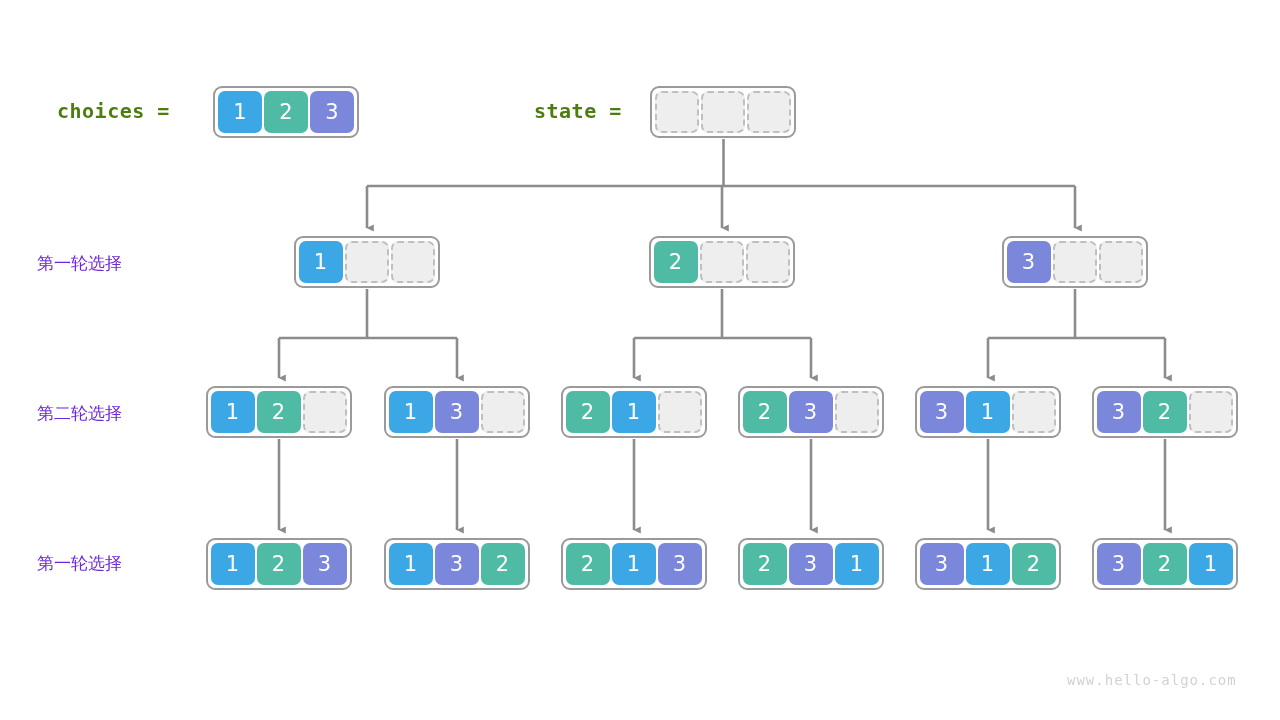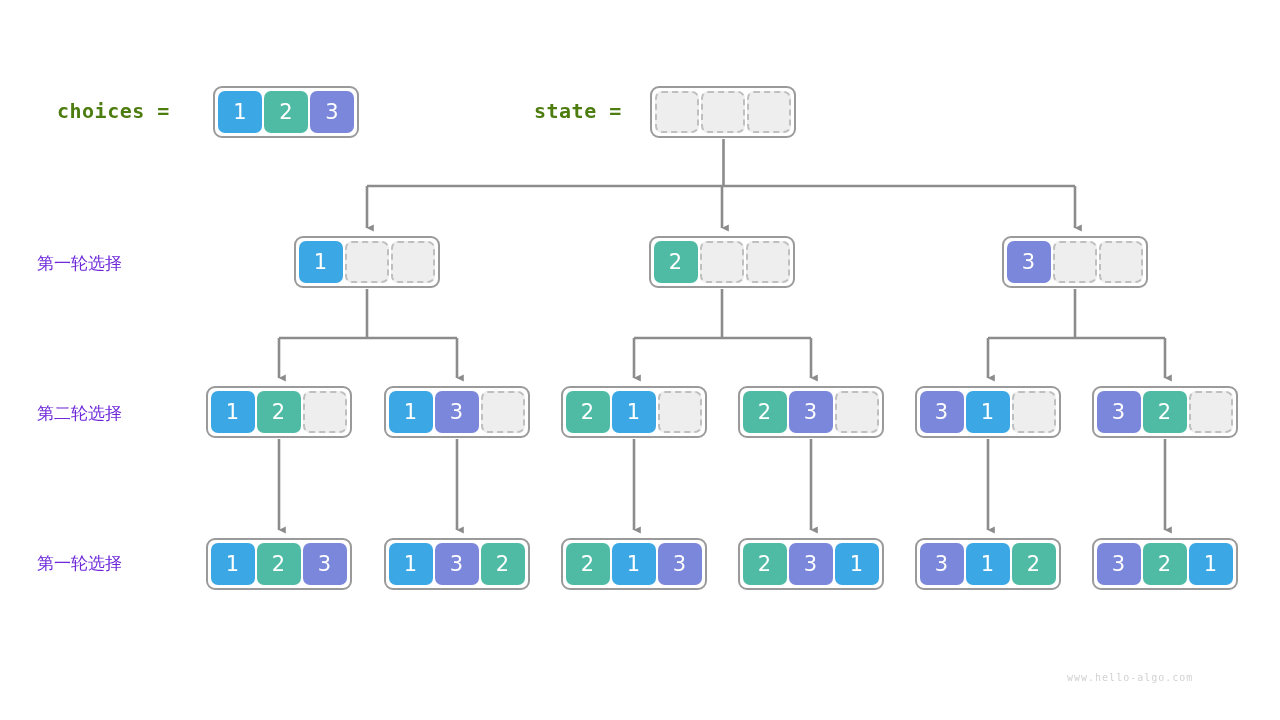--- a/index.html
+++ b/index.html
@@ -66,21 +66,21 @@
     color: #ffffff;
   }
   .cell.empty {
     background: #eeeeee;
     border: 2px dashed #bfbfbf;
     color: transparent;
   }
   .watermark {
     position: absolute;
     font-family: "DejaVu Sans Mono", monospace;
-    font-size: 10px;
+    font-size: 14px;
     color: #d2d2d2;
     letter-spacing: 1px;
     white-space: nowrap;
   }
 </style>
 </head>
 <body>
 
 <div id="canvas">
 

